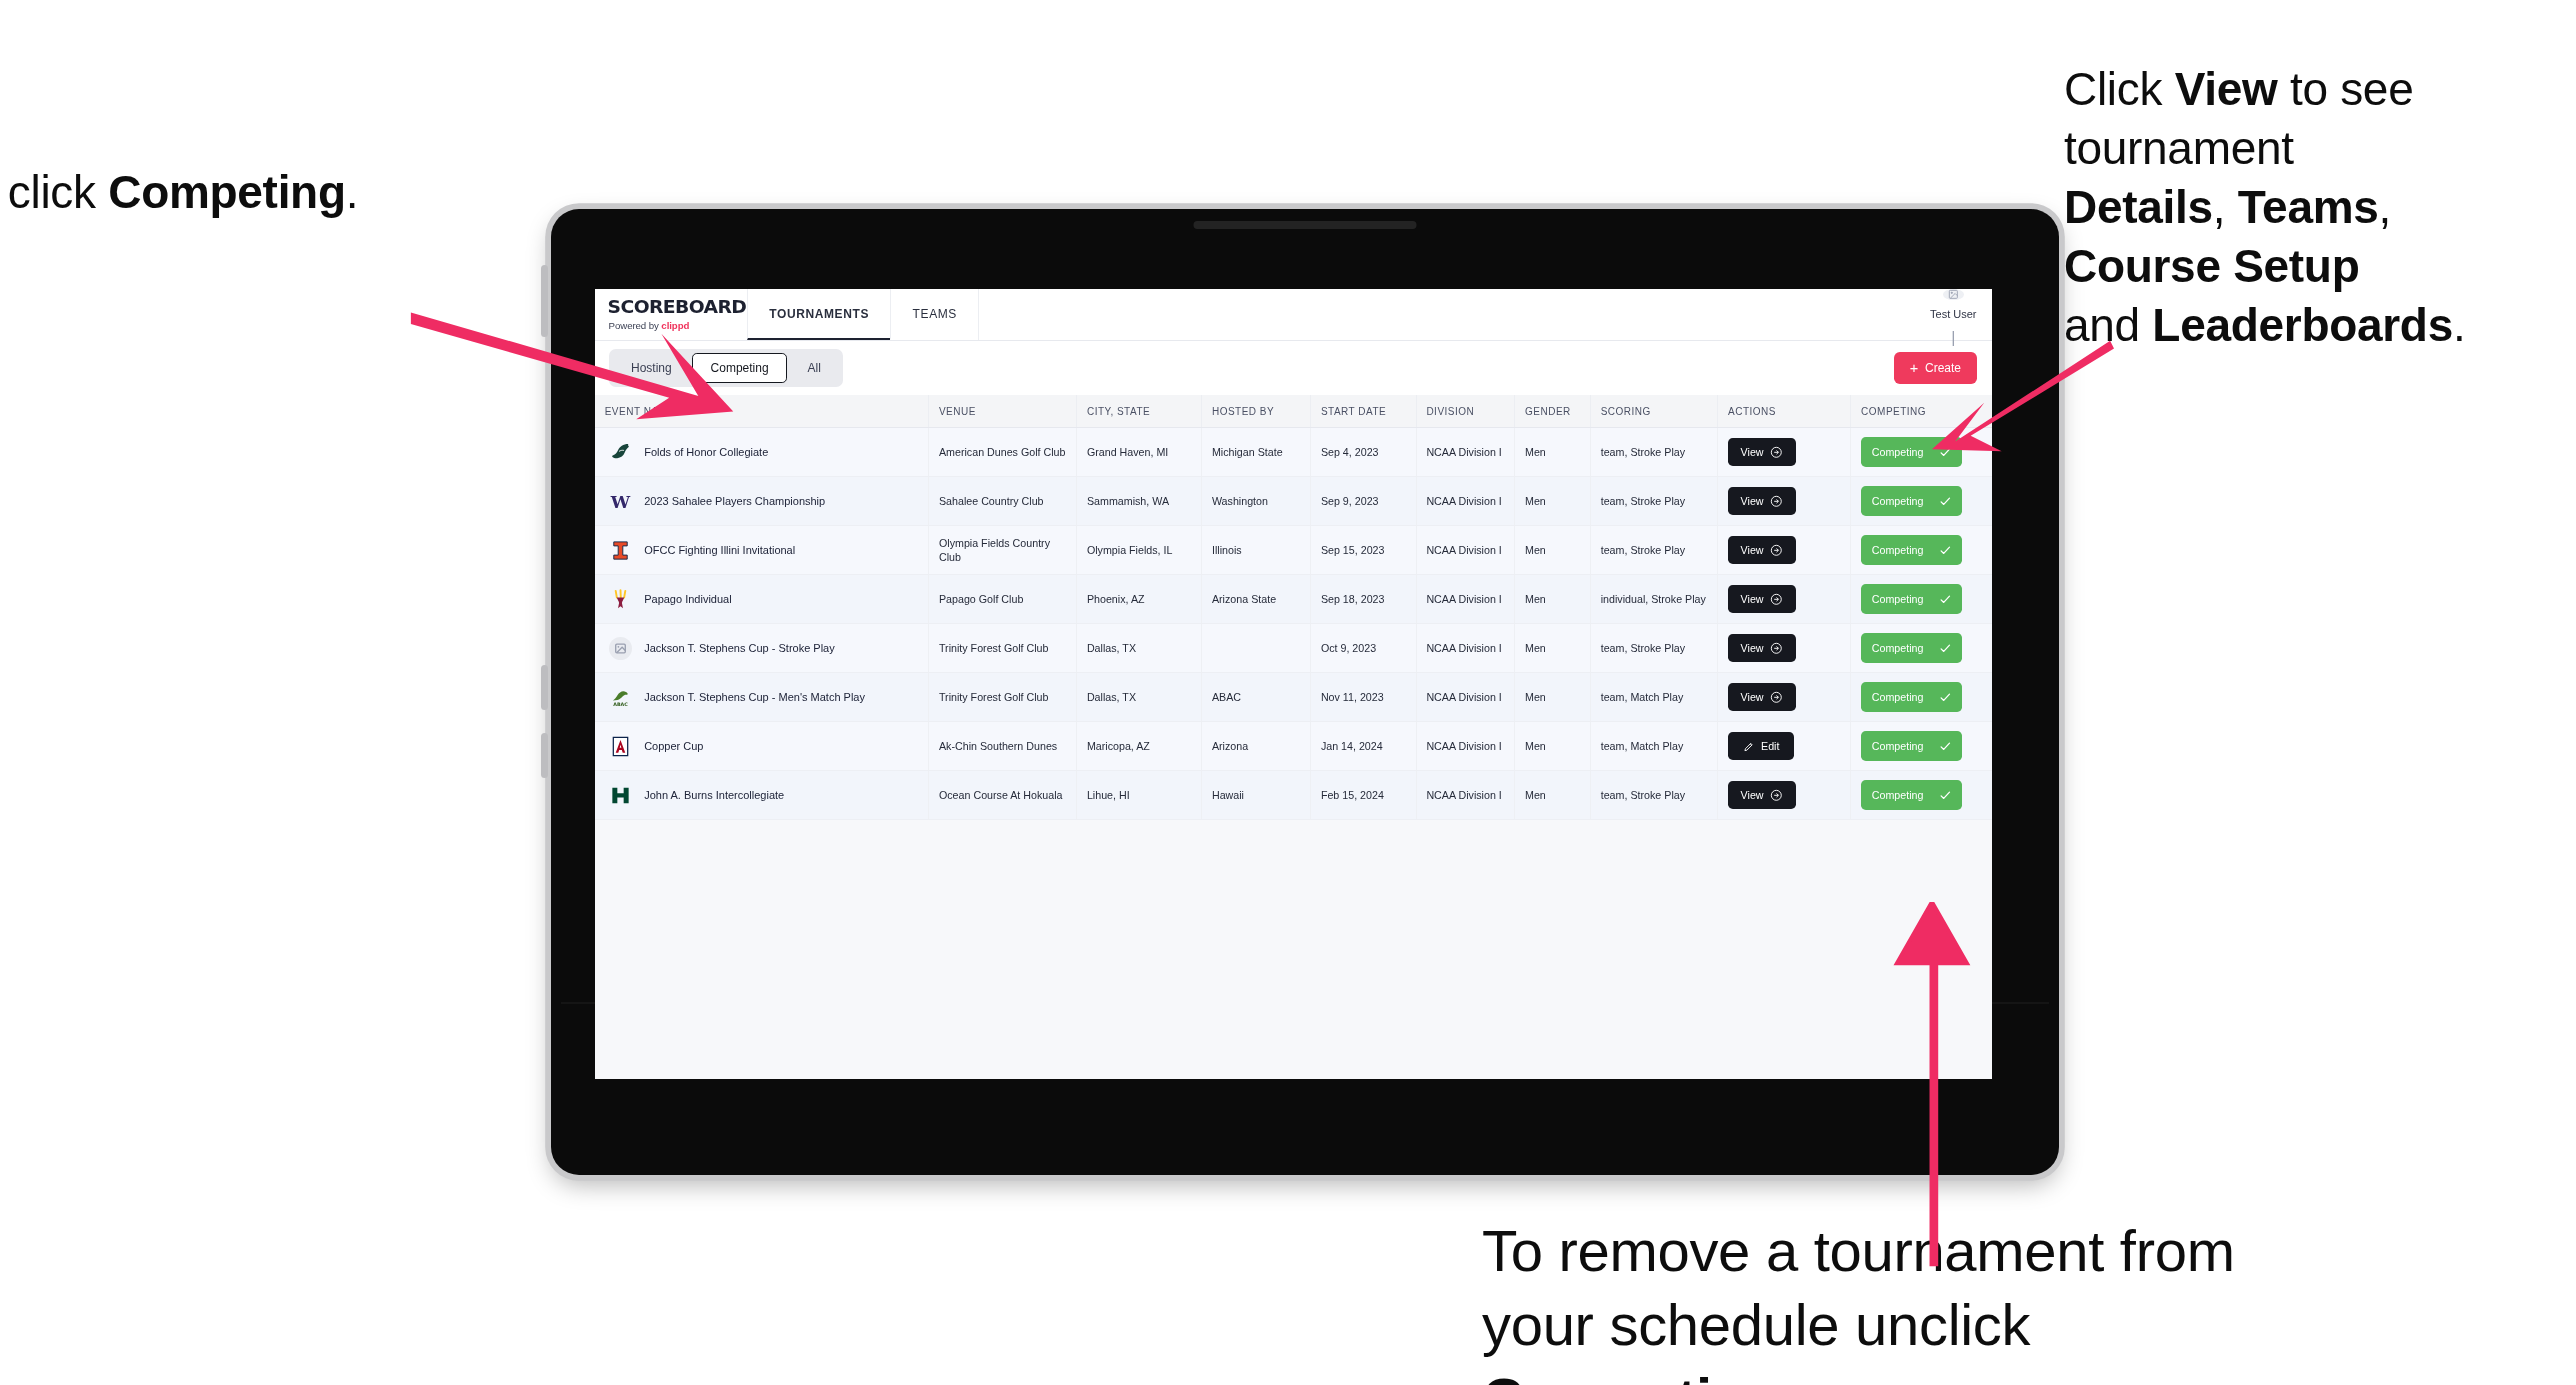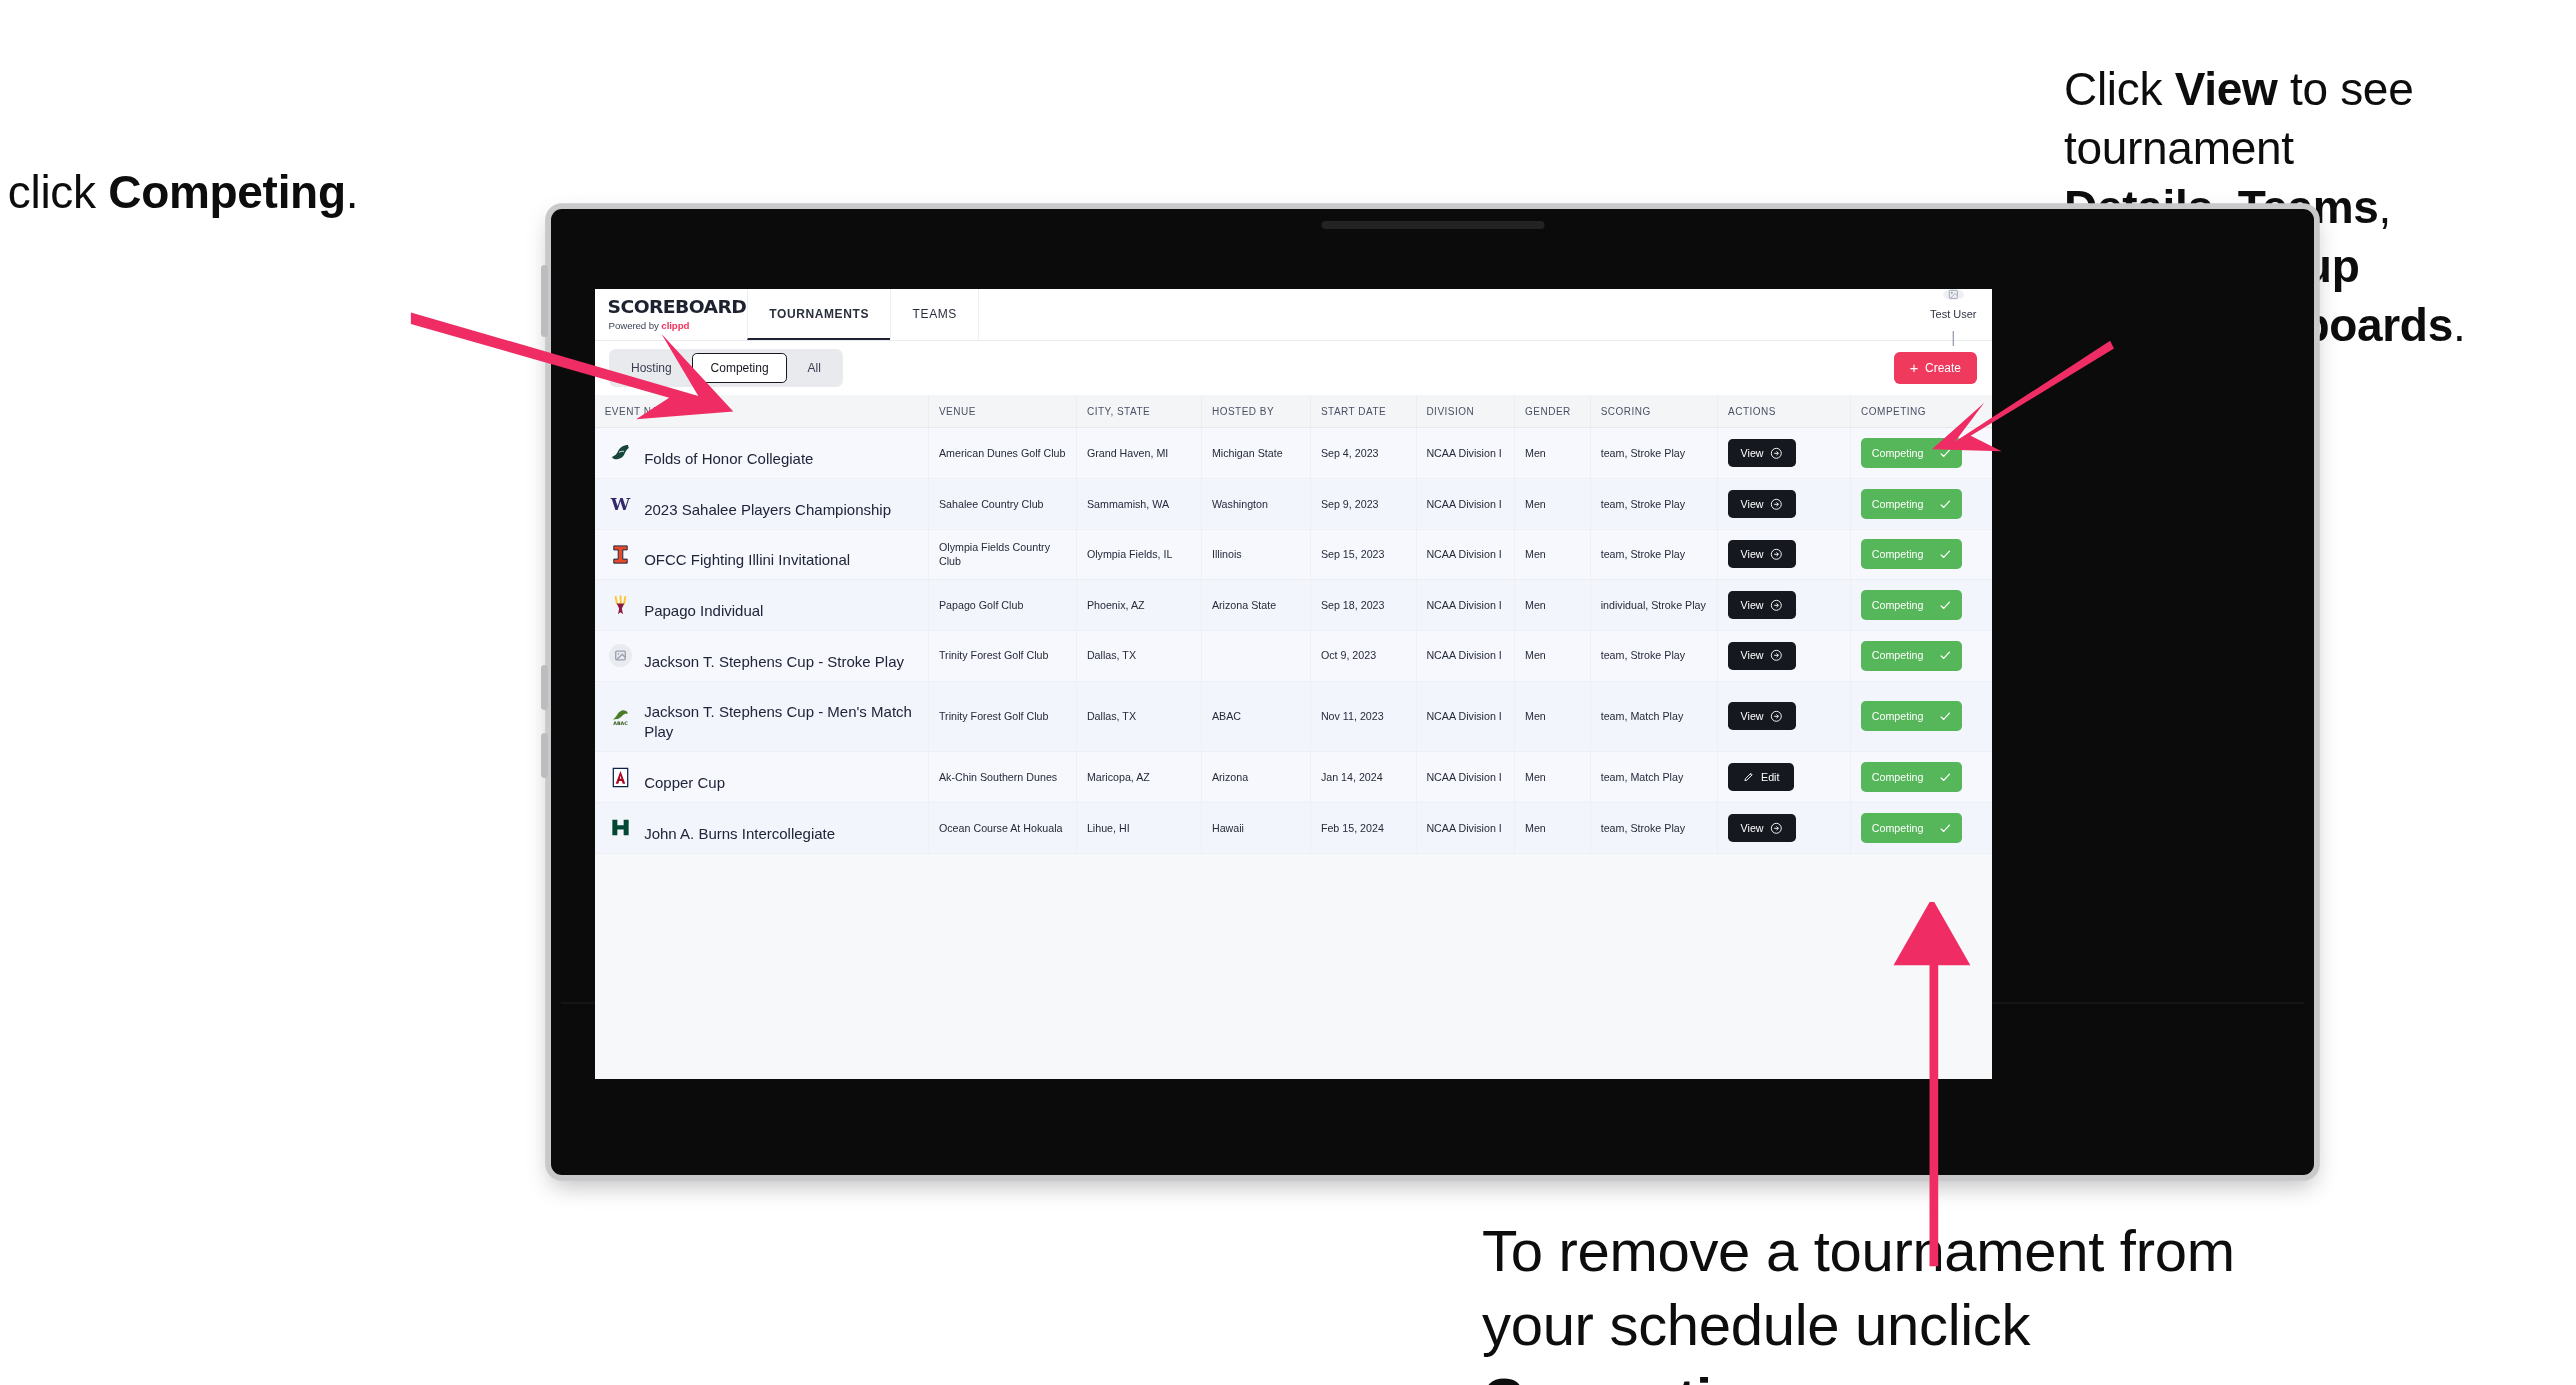--- a/index.html
+++ b/index.html
@@ -25,23 +25,23 @@
   #annot-right { left: 2064px; top: 60px;  width: 524px; font-size: 46px; }
   #annot-bottom{ left: 1482px; top: 1214px; width: 873px; font-size: 58px; }
 
   
   .arrow { position: absolute; pointer-events: none; }
 
   
   .tablet {
     position: absolute;
     left: 551px; top: 209px;
-    width: 1763px; height: 966px;
+    width: 1508px; height: 966px;
     background: #0b0b0b;
-    border-radius: 11px;
+    border-radius: 28px;
     box-shadow: 0 0 0 5.8px #c9c9cb, 0 9.7px 25px rgba(0,0,0,.28);
   }
   .tablet::after { 
     content:""; position:absolute; left:9.7px; right:9.7px; bottom:171px;
     height:1.9px; background:rgba(255,255,255,.045);
   }
   .tablet-cam {
     position: absolute; top: 11.6px; left: 50%; transform: translateX(-50%);
     width: 223px; height: 8.7px; border-radius: 4.8px;
     background: rgba(255,255,255,.10);
@@ -139,21 +139,21 @@
     border-bottom:1px solid #edeff4; border-right:1px solid #eef0f4;
     vertical-align: middle; line-height:1.35;
     height: 49px;
   }
   tbody td:last-child { border-right:none; }
   tbody tr { background:#f6f8fd; }
   tbody tr:nth-child(even) { background:#f2f5fb; }
 
   .ev-cell { display:flex; align-items:center; gap:12.6px; padding-left:3.9px; }
   .logo { width:23px; height:23px; flex:0 0 23px; display:flex; align-items:center; justify-content:center; }
-  .ev-name { font-size:15px; color:#20253a;margin-top:12px; }
+  .ev-name { font-size:11px; color:#20253a; }
 
   .btn-view, .btn-edit {
     display:inline-flex; align-items:center; justify-content:center; gap:6.8px;
     background:#16181f; color:#fff; border-radius:4.8px;
     font-size:10.7px; padding: 6.8px 12.6px; min-width: 66px;
   }
   .btn-view .circ-arrow { width:12.6px; height:12.6px; }
   .btn-edit .pencil { width:11.6px; height:11.6px; }
 
   .badge-competing {

